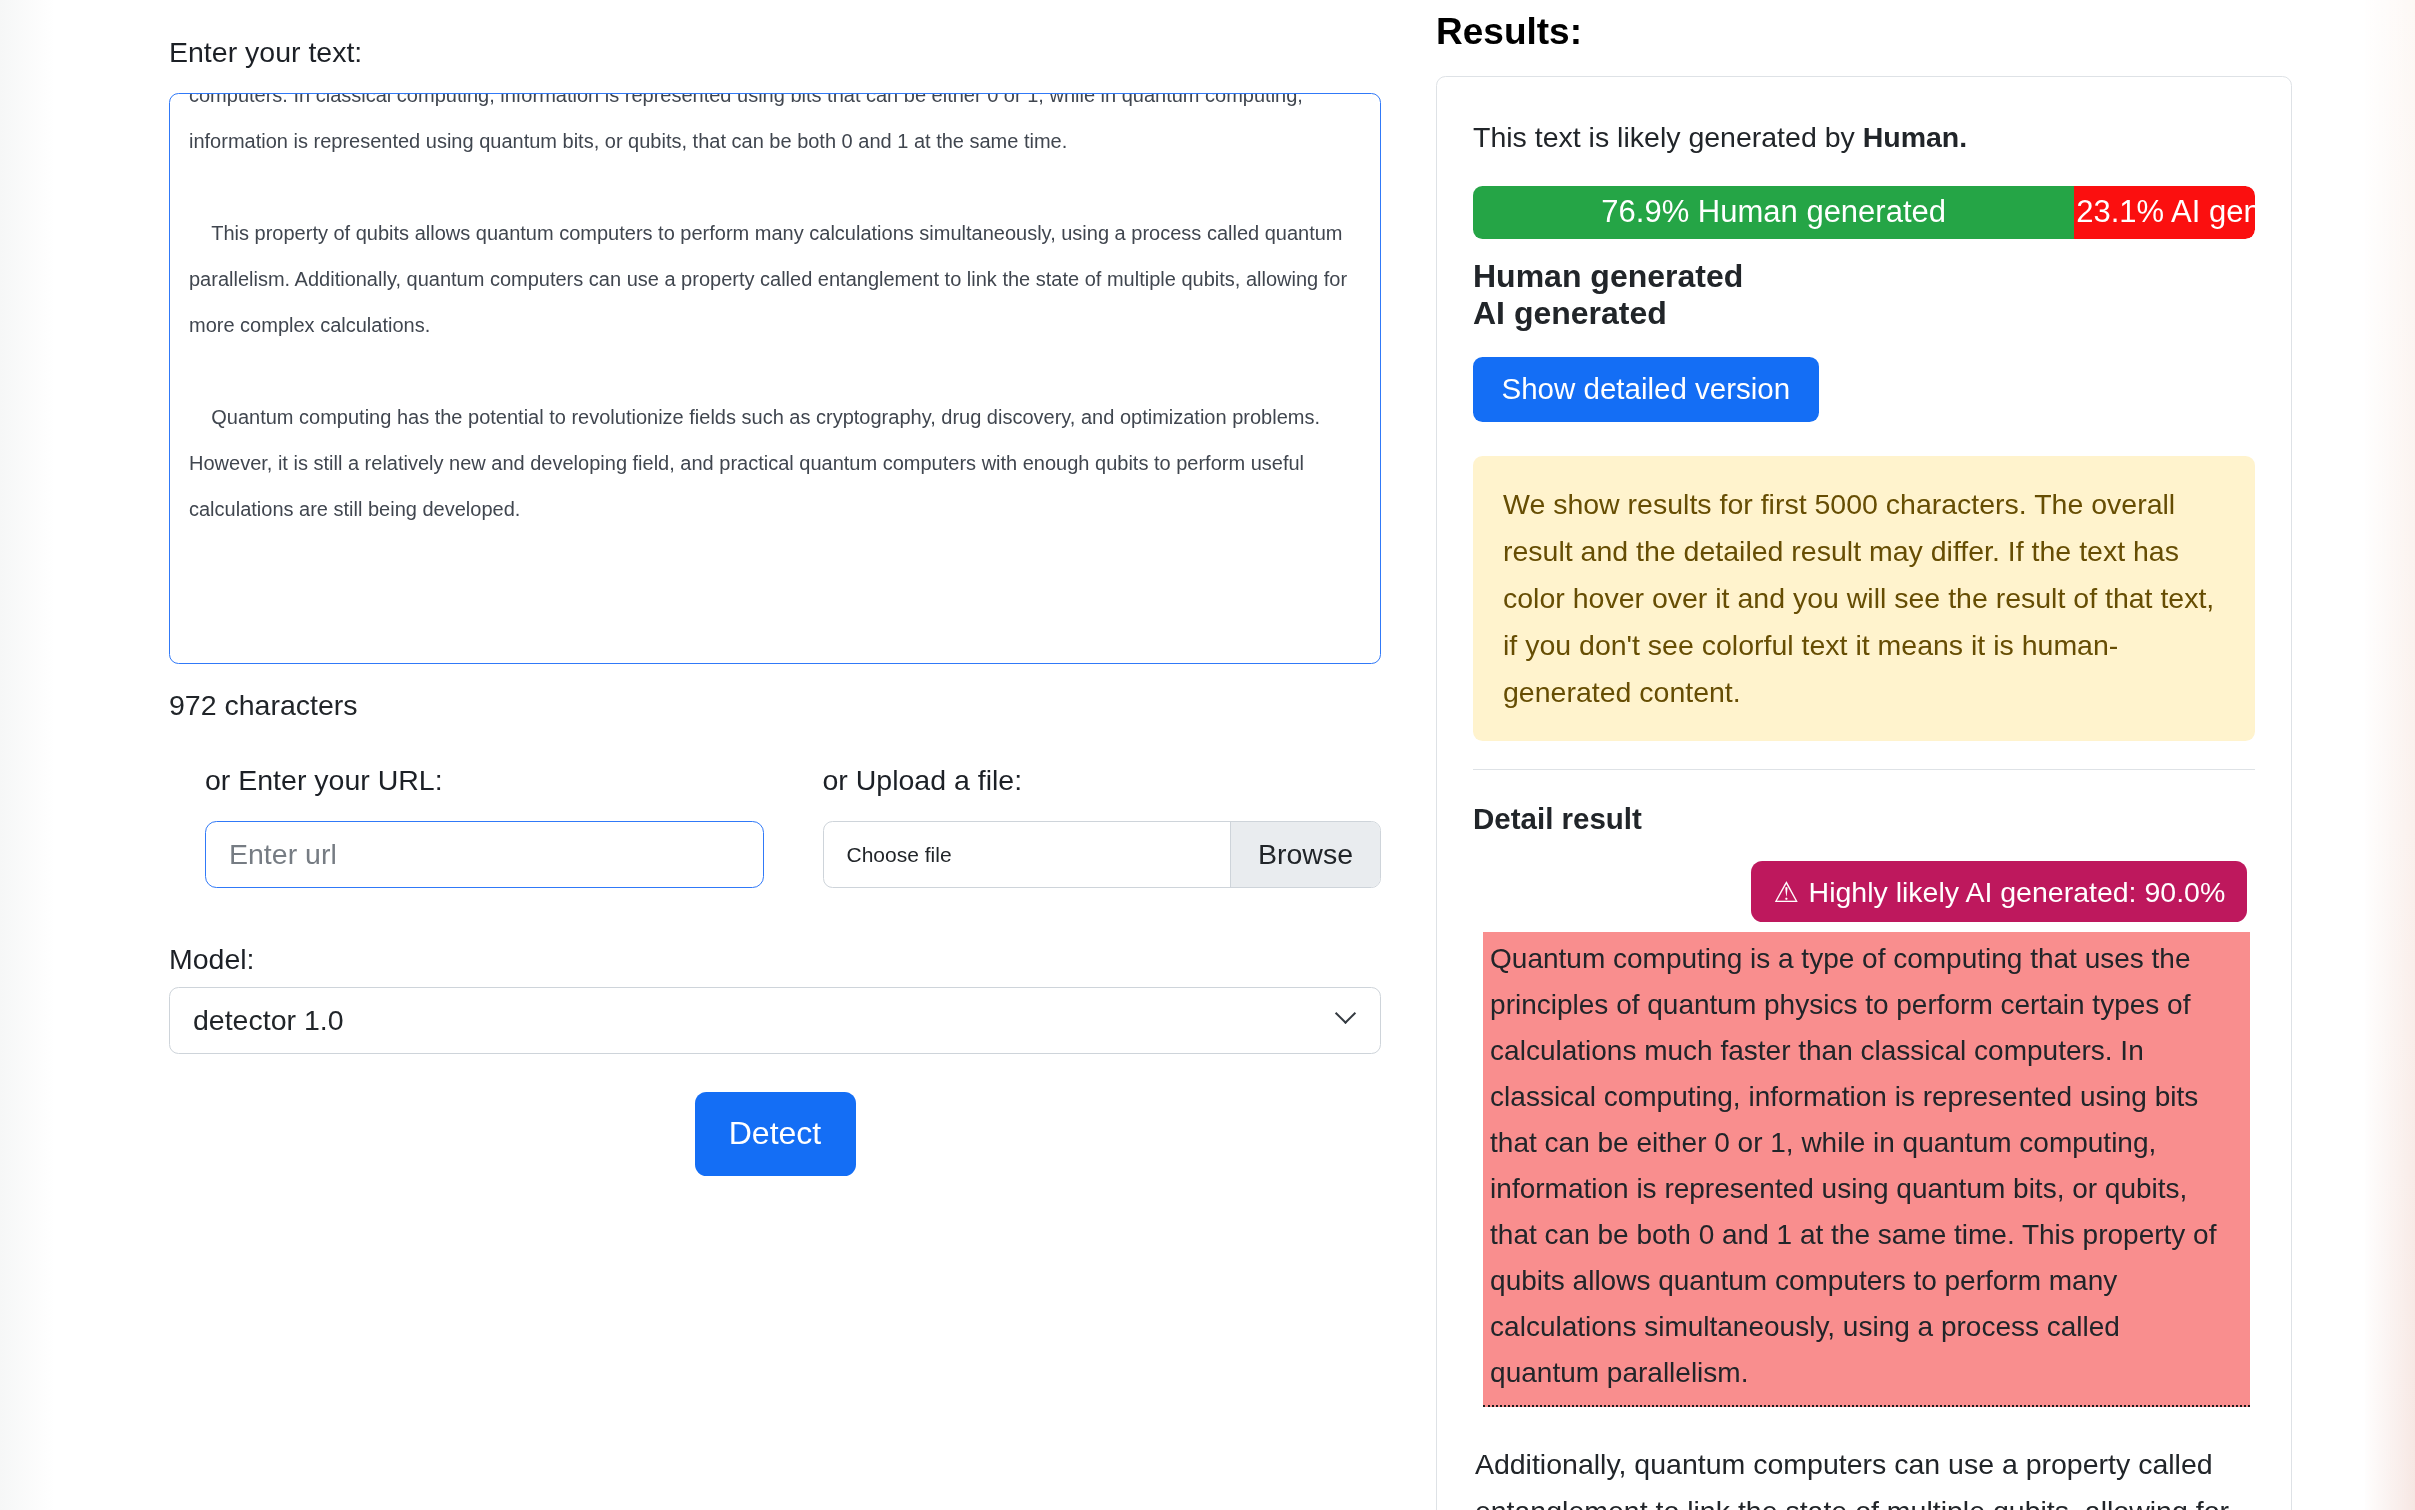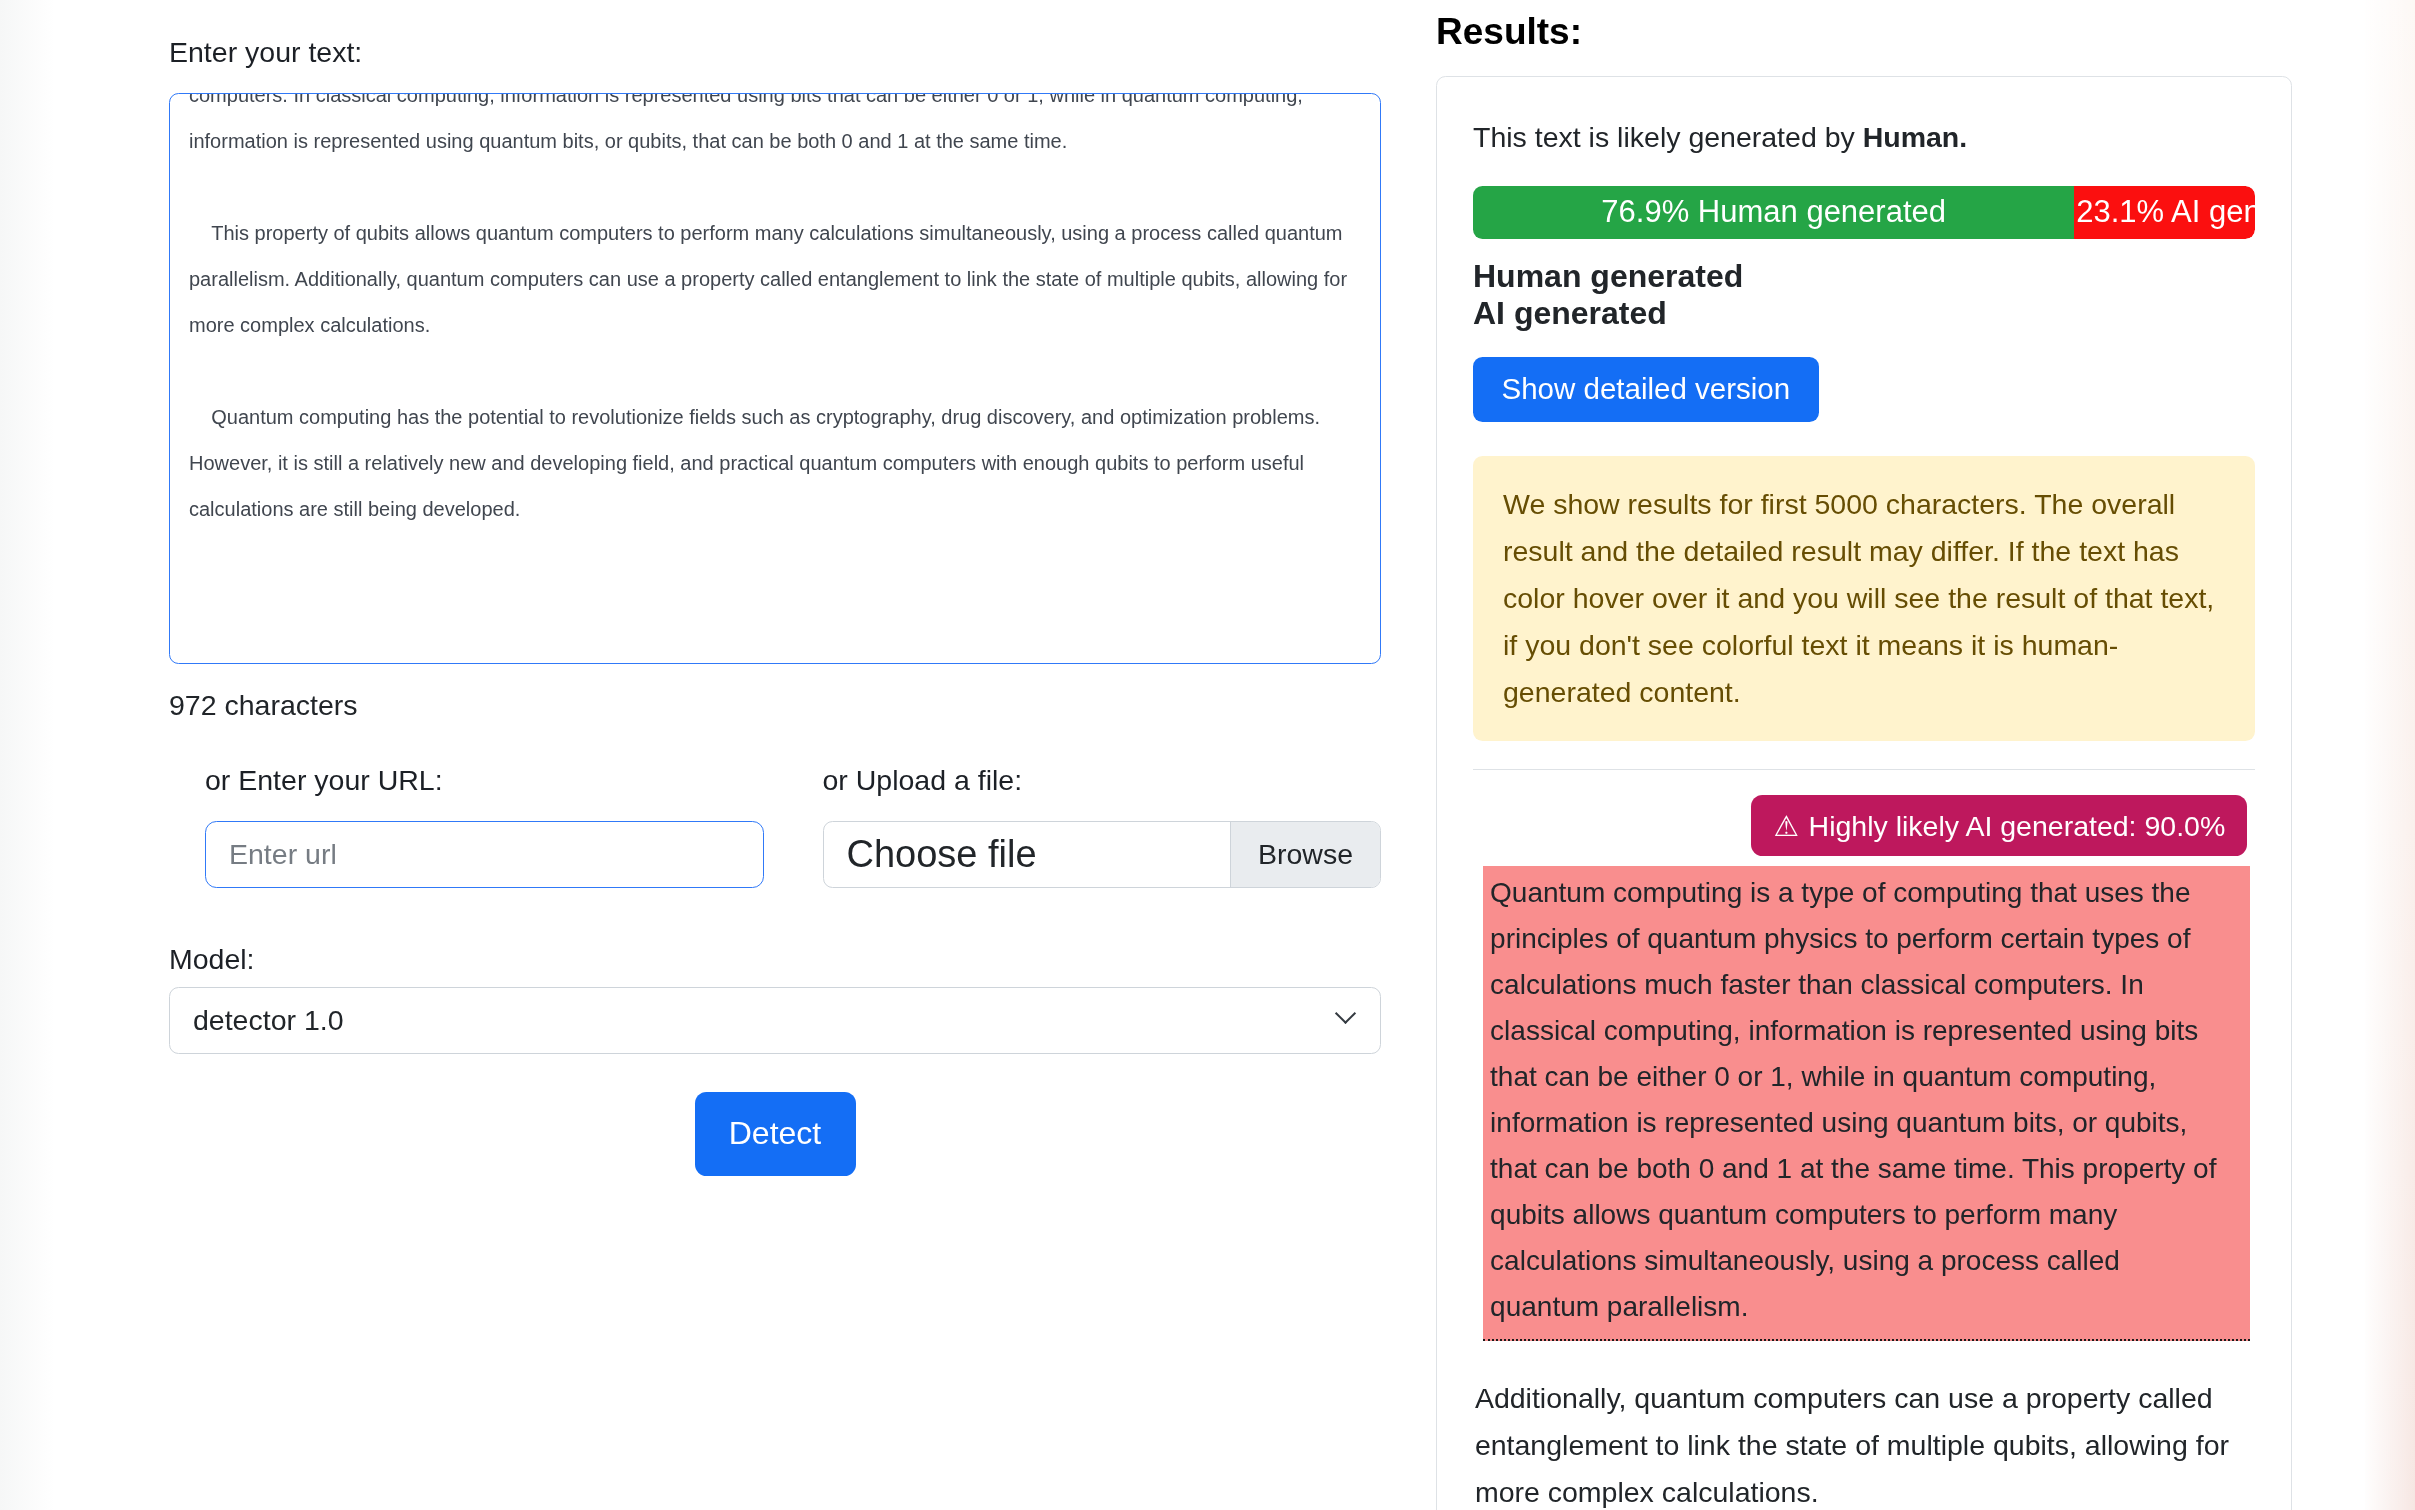--- a/index.html
+++ b/index.html
@@ -38,21 +38,21 @@
   .url-input {
     width:100%; height:67px; border:1.9px solid var(--focus-blue,#3079f8); border-radius:11.4px;
     padding:0 23px; font-size:28.5px; color:#212529; outline:none;
     font-family:inherit; background:#fff;
   }
   .url-input::placeholder { color:#767c83; }
   .file-input {
     height:67px; border:1px solid #ced4da; border-radius:9.5px;
     display:flex; align-items:center; background:#fff; overflow:hidden;
   }
-  .file-input .filename { padding:0 23px; font-size:38px; flex:1; color:#212529; }
+  .file-input .filename { padding:0 23px; font-size:21px; flex:1; color:#212529; }
   .browse {
     height:100%; display:flex; align-items:center; padding:0 27px;
     background:#e9ecef; border-left:1px solid #ced4da; font-size:28.5px; cursor:pointer;
   }
   .model-label { margin-top:53px; margin-bottom:9.5px; }
   .select {
     height:67px; border:1px solid #ced4da; border-radius:9.5px; background:#fff;
     display:flex; align-items:center; justify-content:space-between;
     padding:0 27px 0 23px; font-size:28.5px; cursor:pointer;
   }
@@ -177,20 +177,21 @@
       <span>Human generated</span>
       <span>AI generated</span>
     </div>
 
     <button class="detail-btn">Show detailed version</button>
 
     <div class="notice">We show results for first 5000 characters. The overall result and the detailed result may differ. If the text has color hover over it and you will see the result of that text, if you don't see colorful text it means it is human-generated content.</div>
 
     <hr class="divider">
 
+    <div class="detail-heading">Detail result</div>
 
     <div class="badge-row">
       <div class="ai-badge">
         <span>⚠</span><span class="txt">Highly likely AI generated: 90.0%</span>
       </div>
     </div>
 
     <div class="highlight">Quantum computing is a type of computing that uses the principles of quantum physics to perform certain types of calculations much faster than classical computers. In classical computing, information is represented using bits that can be either 0 or 1, while in quantum computing, information is represented using quantum bits, or qubits, that can be both 0 and 1 at the same time. This property of qubits allows quantum computers to perform many calculations simultaneously, using a process called quantum parallelism.</div>
 
     <p class="following">Additionally, quantum computers can use a property called entanglement to link the state of multiple qubits, allowing for more complex calculations.</p>

